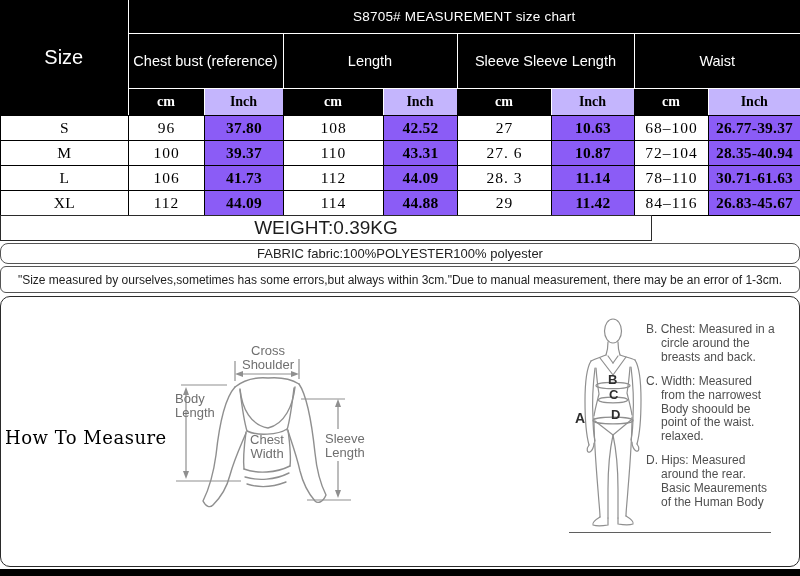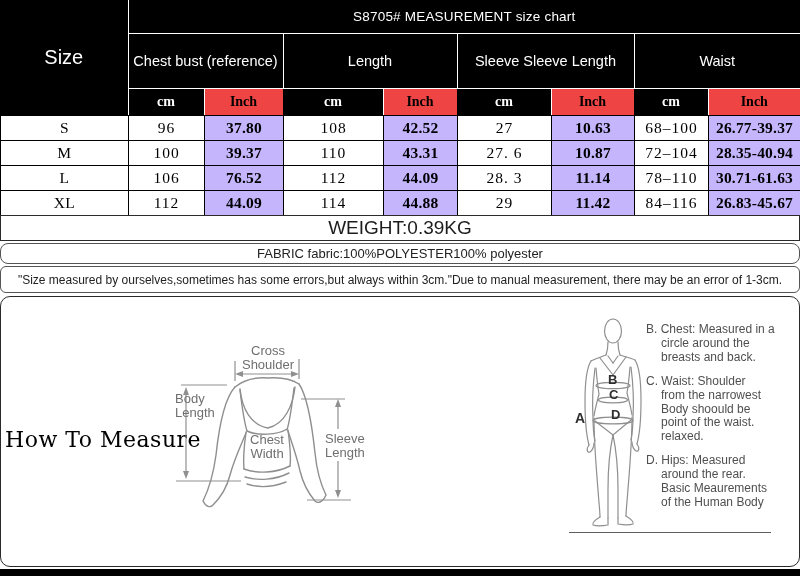--- a/index.html
+++ b/index.html
@@ -18,53 +18,53 @@
   .head-table td:first-child { border-left:none; }
   .head-table tr td:last-child { border-right:none; }
   .r-title  { height:33px; }
   .r-group  { height:55px; }
   .r-units  { height:27px; }
   .title-cell { font-size:13.5px; letter-spacing:.2px; }
   .size-cell  { font-size:20px; border-bottom:none !important;margin-top:36px; }
   .r-group td { font-size:14.5px; white-space:nowrap; }
   .cell-length, .cell-waist { font-size:16.5px; }
   .r-units td { font-family:"Liberation Serif", serif; font-weight:bold; font-size:14px; border-bottom:none; }
-  .u-inch { background:#ef4444; color:#000; border-color:#000 !important; border-top-color:#fff !important; }
+  .u-inch { background:#c4b5fd; color:#000; border-color:#000 !important; border-top-color:#fff !important; }
 
   .data-table { top:115px; background:#fff; color:#000; }
   .data-table tr { height:25px; }
   .data-table td { border:1px solid #000; font-family:"Liberation Serif", serif; font-size:15.5px; }
   .c-size { letter-spacing:.5px; }
   .c-cm   { letter-spacing:1px; }
-  .c-inch { background:#c4b5fd; font-weight:bold; letter-spacing:.2px; font-size:14.5px; }
+  .c-inch { background:#8b5cf6; font-weight:bold; letter-spacing:.2px; font-size:14.5px; }
 
   
   .weight-row {
-    position:absolute; top:215px; left:0; width:800px; height:26px;
+    position:absolute; top:215px; left:0; width:652px; height:26px;
     border:1px solid #2b2b2b; display:flex; align-items:center; justify-content:center;
     font-size:19px; color:#1c1c1c; background:#fff;
   }
   .fabric-row {
     position:absolute; top:243px; left:0; width:800px; height:21px;
     border:1px solid #555; border-radius:8px; display:flex; align-items:center; justify-content:center;
     font-size:13px; color:#222; background:#fff;
   }
   .note-row {
     position:absolute; top:266px; left:0; width:800px; height:27px;
     border:1px solid #555; border-radius:6px; display:flex; align-items:center; justify-content:center;
     font-size:12px; color:#222; background:#fff; padding:0 4px; white-space:nowrap;
   }
   
   .measure-box {
     position:absolute; top:296px; left:0; width:800px; height:271px;
     border:1.5px solid #2a2a2a; border-radius:10px; background:#fff;
   }
   .htm-heading {
     position:absolute; left:4px; top:130px; font-family:"DejaVu Serif", serif;
-    font-size:22px; letter-spacing:.5px; color:#000; white-space:nowrap;
+    font-size:18px; letter-spacing:.5px; color:#000; white-space:nowrap;
   }
   .garment-svg { position:absolute; left:160px; top:0; }
   .figure-svg  { position:absolute; left:565px; top:9px; }
   .diag-label { font-family:"Liberation Sans", sans-serif; font-size:13px; fill:#6f6f6f; }
   .fig-letter { font-family:"Liberation Sans", sans-serif; font-size:13px; font-weight:bold; fill:#2e2e2e; }
   .fig-letter-a { font-size:14px; }
   .annotations {
     position:absolute; left:645px; top:26px; width:152px;
     font-size:12px; line-height:1.16; color:#4f4f4f;
   }
@@ -146,21 +146,21 @@
       <td class="c-cm">110</td>
       <td class="c-inch">43.31</td>
       <td class="c-cm">27. 6</td>
       <td class="c-inch">10.87</td>
       <td class="c-cm">72–104</td>
       <td class="c-inch">28.35-40.94</td>
     </tr>
     <tr>
       <td class="c-size">L</td>
       <td class="c-cm">106</td>
-      <td class="c-inch">76.52</td>
+      <td class="c-inch">41.73</td>
       <td class="c-cm">112</td>
       <td class="c-inch">44.09</td>
       <td class="c-cm">28. 3</td>
       <td class="c-inch">11.14</td>
       <td class="c-cm">78–110</td>
       <td class="c-inch">30.71-61.63</td>
     </tr>
     <tr>
       <td class="c-size">XL</td>
       <td class="c-cm">112</td>
@@ -293,21 +293,21 @@
       </g>
     </svg>
 
     <div class="annotations">
       <div class="ann-item">
         <span class="ann-line">B. Chest: Measured in a</span>
         <span class="ann-line cont">circle around the</span>
         <span class="ann-line cont">breasts and back.</span>
       </div>
       <div class="ann-item">
-        <span class="ann-line">C. Waist: Shoulder</span>
+        <span class="ann-line">C. Width: Measured</span>
         <span class="ann-line cont">from the narrowest</span>
         <span class="ann-line cont">Body shoould be</span>
         <span class="ann-line cont">point of the waist.</span>
         <span class="ann-line cont">relaxed.</span>
       </div>
       <div class="ann-item">
         <span class="ann-line">D. Hips: Measured</span>
         <span class="ann-line cont">around the rear.</span>
         <span class="ann-line cont">Basic Meaurements</span>
         <span class="ann-line cont">of the Human Body</span>

